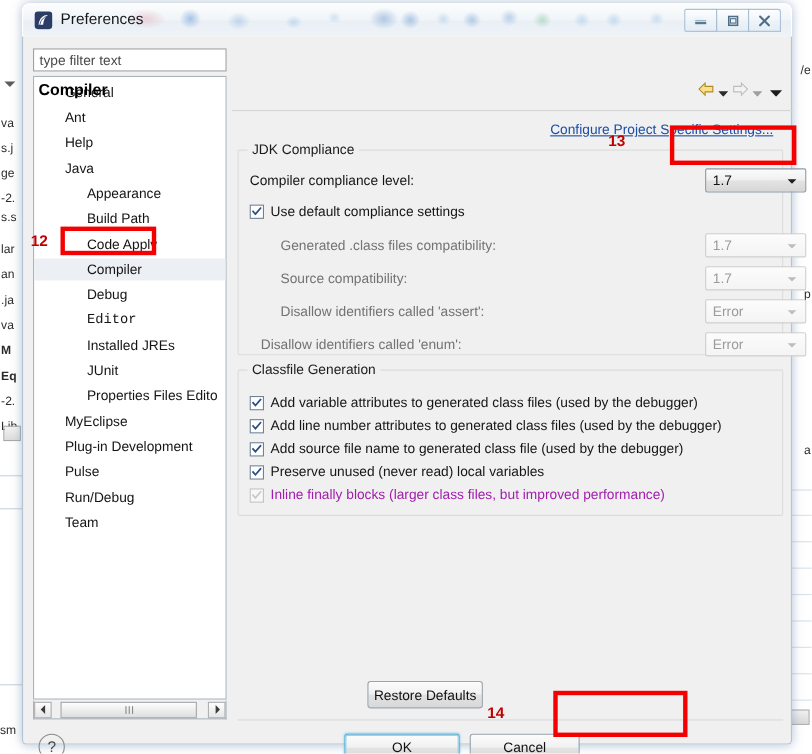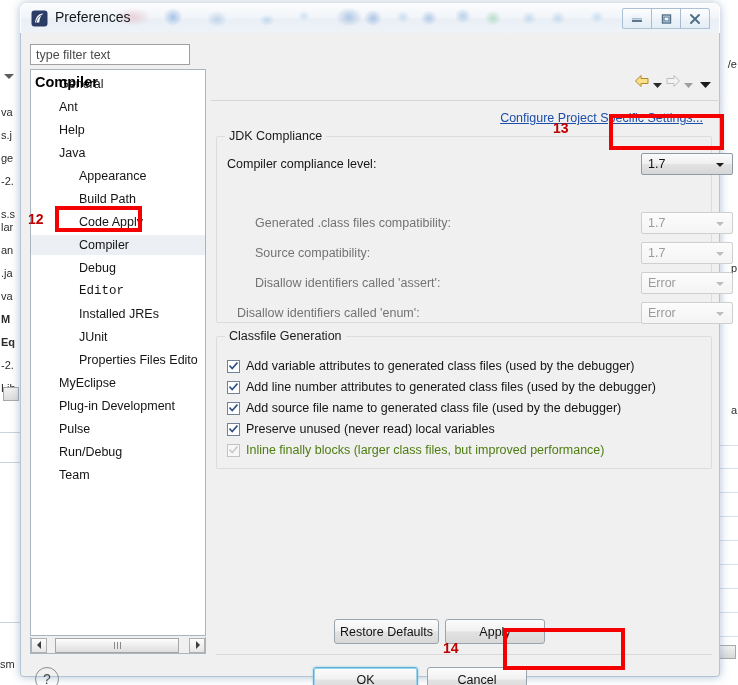--- a/index.html
+++ b/index.html
@@ -104,21 +104,21 @@
   .dlgbody {
     position: absolute; left: 0; top: 30px; width: 700px; height: 644px;
     background: #f0f0f0;
     border: 1px solid #b4c4d4; border-top: none;
     border-radius: 0 0 4px 4px;
     box-sizing: border-box;
   }
 
   
   .filterbox {
-    position: absolute; left: 9px; top: 11px; width: 160px; height: 21px;
+    position: absolute; left: 9px; top: 11px; width: 176px; height: 21px;
     background: #ffffff; border: 1px solid #a0a0a0; box-sizing: border-box;
   }
   .filterbox span {
     position: absolute; left: 5px; top: 3px; font-size: 12.5px; color: #4a4a4a;
   }
   .treepane {
     position: absolute; left: 9px; top: 36px; width: 176px; height: 567px;
     background: #ffffff; border: 1px solid #a9b4bf; box-sizing: border-box;
     overflow: hidden;
   }
@@ -210,21 +210,21 @@
   
   .cbrow { position: absolute; display: flex; align-items: center; }
   .cbox {
     width: 13px; height: 13px; box-sizing: border-box;
     border: 1px solid #6f8296; background: #ffffff;
     display: flex; align-items: center; justify-content: center;
     flex: 0 0 13px;
   }
   .cbox.dis { border-color: #c3c3c3; background: #f7f7f7; }
   .cblabel { margin-left: 6px; font-size: 12.5px; color: #151515; white-space: nowrap; }
-  .cblabel.dis { color: #4d7c0f; }
+  .cblabel.dis { color: #a21caf; }
 
   
   .btn {
     position: absolute; box-sizing: border-box; height: 25px;
     border: 1px solid #9aa4ae; border-radius: 3px;
     background: linear-gradient(180deg,#fcfcfc 0%,#f1f1f1 46%,#e2e2e2 52%,#d8d8d8 100%);
     font-size: 12.5px; color: #111111;
     display: flex; align-items: center; justify-content: center;
   }
   .btn.focus {
@@ -259,21 +259,21 @@
 <div id="root">
 
   <div class="bg-ide">
     <div class="bg-left-pane"></div>
     <div class="bg-tri" style="left:4px; top:74px;"></div>
     <div id="bgleft">
         <div class="bg-frag" style="left: 1px; top: 106px;">va</div>
         <div class="bg-frag" style="left: 1px; top: 129px;">s.j</div>
         <div class="bg-frag" style="left: 1px; top: 152px;">ge</div>
         <div class="bg-frag" style="left: 1px; top: 175px;">-2.</div>
-        <div class="bg-frag" style="left: 1px; top: 208px;">s.s</div>
+        <div class="bg-frag" style="left: 1px; top: 192px;">s.s</div>
         <div class="bg-frag" style="left: 1px; top: 221px;">lar</div>
         <div class="bg-frag" style="left: 1px; top: 244px;">an</div>
         <div class="bg-frag" style="left: 1px; top: 267px;">.ja</div>
         <div class="bg-frag" style="left: 1px; top: 290px;">va</div>
         <div class="bg-frag b" style="left: 1px; top: 313px;">M</div>
         <div class="bg-frag b" style="left: 1px; top: 336px;">Eq</div>
         <div class="bg-frag" style="left: 1px; top: 359px;">-2.</div>
         <div class="bg-frag" style="left: 1px; top: 382px;">Lib</div>
       </div>
     <div class="bg-sbar" style="top:387px;"></div>
@@ -421,20 +421,28 @@
         <span class="group-title">JDK Compliance</span>
       </div>
 
       <div class="row-label" style="left:206px; top:124px;">Compiler compliance level:</div>
 
       <div class="combo" style="left:620px; top:120px; width:92px;">
         <span class="cv">1.7</span>
         <span class="carrow"></span>
       </div>
 
+      <div class="cbrow" style="left:206px; top:152px;">
+        <span class="cbox">
+          <svg width="9" height="8" viewBox="0 0 9 8">
+            <path d="M0.5 3.6 L3.2 6.6 L8.4 0.6" stroke="#2e4f86" stroke-width="1.6" fill="none"></path>
+          </svg>
+        </span>
+        <span class="cblabel">Use default compliance settings</span>
+      </div>
 
       <div id="jdkrows">
           <div class="row-label dis" style="left: 234px; top: 183px;">Generated .class files compatibility:</div>
           <div class="combo dis" style="left: 620px; top: 179px; width: 92px;">
             <span class="cv">1.7</span>
             <span class="carrow"></span>
           </div>
           <div class="row-label dis" style="left: 234px; top: 213px;">Source compatibility:</div>
           <div class="combo dis" style="left: 620px; top: 209px; width: 92px;">
             <span class="cv">1.7</span>
@@ -492,21 +500,20 @@
             <span class="cbox dis">
               <svg width="9" height="8" viewBox="0 0 9 8">
                 <path d="M0.5 3.6 L3.2 6.6 L8.4 0.6" stroke="#c9c9c9" stroke-width="1.6" fill="none"></path>
               </svg>
             </span>
             <span class="cblabel dis">Inline finally blocks (larger class files, but improved performance)</span>
           </div>
         </div>
 
       <div class="btn" style="left:313px; top:586px; width:105px;">Restore Defaults</div>
-      <div class="btn" style="left:424px; top:586px; width:100px;">Apply</div>
 
       <div class="footsep"></div>
 
       <div class="helpicon">?</div>
 
       <div class="btn focus" style="left:292px; top:634px; width:105px; height:26px;">OK</div>
       <div class="btn" style="left:406px; top:634px; width:100px; height:26px;">Cancel</div>
 
     </div>
   </div>

